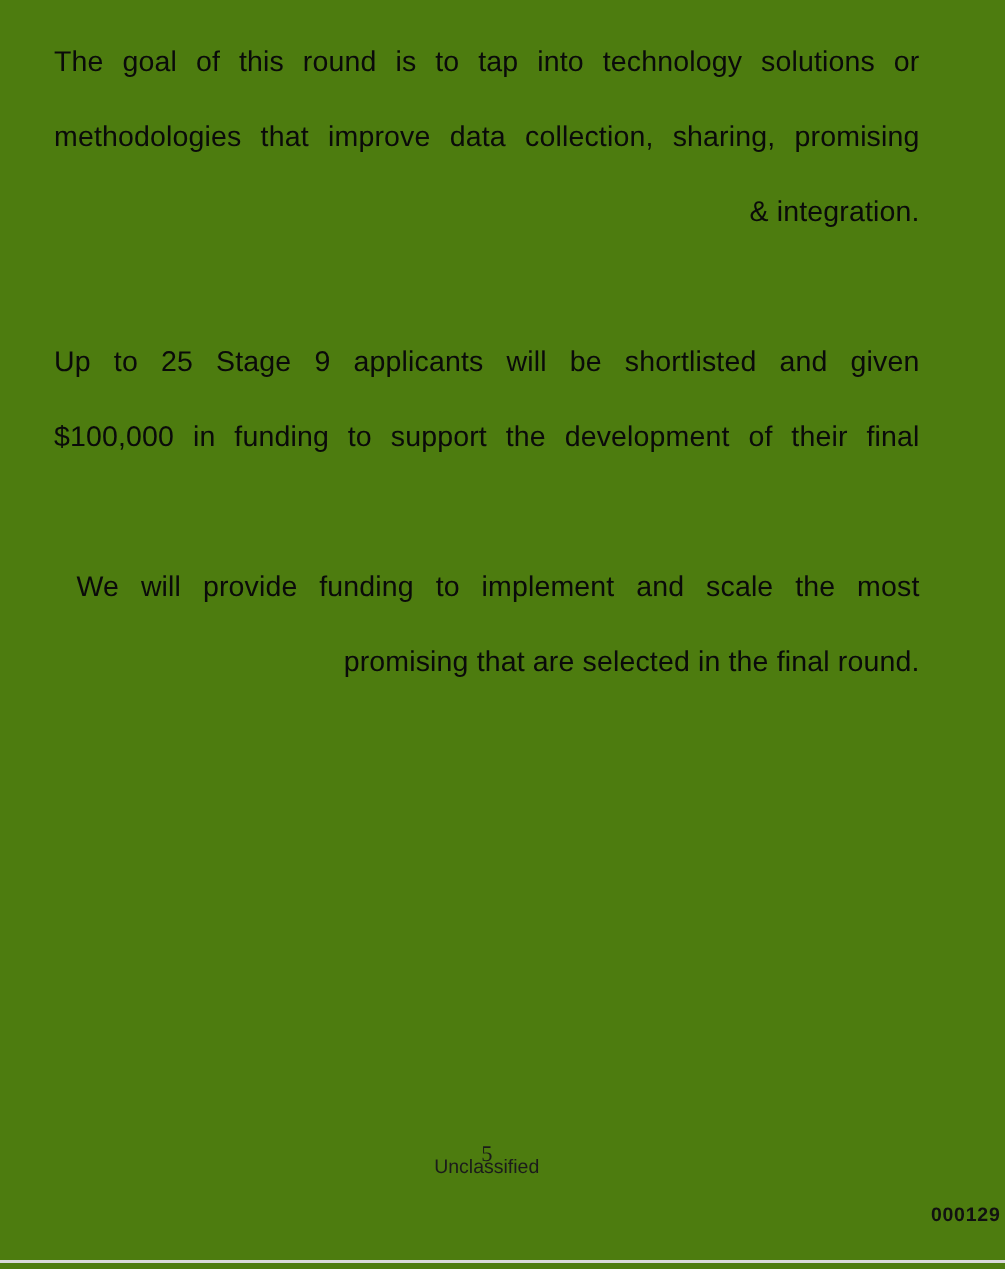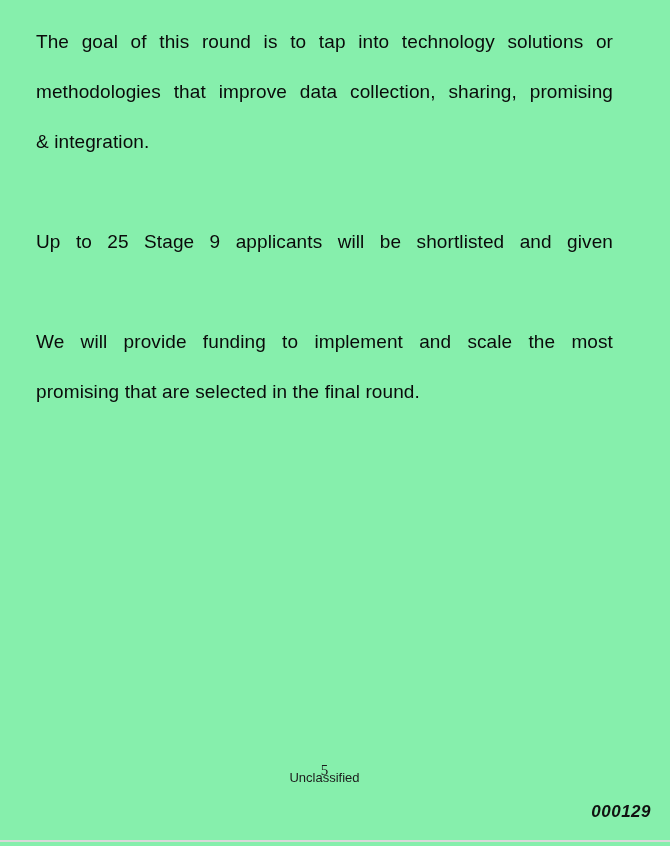--- a/index.html
+++ b/index.html
@@ -4,44 +4,45 @@
 <style>
   html, body {
     margin: 0;
     padding: 0;
     background: #ffffff;
   }
   .page {
     position: relative;
     width: 670px;
     height: 846px;
-    background: #86efac;
+    background: #4d7c0f;
     overflow: hidden;
     font-family: "Liberation Sans", sans-serif;
     color: #0a0a0a;
   }
   .body-text {
     position: absolute;
     left: 36px;
     top: 17px;
     width: 577px;
     font-size: 19px;
     line-height: 50px;
     letter-spacing: 0.1px;
   }
   .para {
     margin: 0 0 50px 0;
     padding: 0;
   }
   .para:last-child {
     margin-bottom: 0;
+    margin-left: 15px;
   }
   .line {
     display: block;
-    text-align: left;
+    text-align: right;
   }
   .line.just {
     text-align: justify;
     text-align-last: justify;
   }
   .footer-pagenum {
     position: absolute;
     left: 36px;
     width: 577px;
     top: 762px;
@@ -55,28 +56,27 @@
     left: 36px;
     width: 577px;
     top: 770px;
     text-align: center;
     font-family: "Liberation Sans", sans-serif;
     font-size: 13px;
     color: #1b1b1b;
   }
   .bates-number {
     position: absolute;
-    right: 19px;
+    right: 3px;
     top: 802px;
     font-family: "Liberation Sans", sans-serif;
-    font-size: 17px;
+    font-size: 13px;
     font-weight: 700;
     letter-spacing: 0.5px;
     color: #111111;
-    font-style: italic;
   }
   .scan-edge {
     position: absolute;
     left: 0;
     right: 0;
     top: 840px;
     height: 2px;
     background: #d9d9d9;
   }
 </style>
@@ -89,20 +89,21 @@
 
     <p class="para">
       <span class="line just">The goal of this round is to tap into technology solutions or</span>
       <span class="line just">methodologies that improve data collection, sharing, promising</span>
       <span class="line">&amp; integration.</span>
     </p>
 
 
     <p class="para">
       <span class="line just">Up to 25 Stage 9 applicants will be shortlisted and given</span>
+      <span class="line just">$100,000 in funding to support the development of their final</span>
     </p>
 
     <p class="para">
       <span class="line just">We will provide funding to implement and scale the most</span>
       <span class="line">promising that are selected in the final round.</span>
     </p>
 
   </div>
 
   <div class="footer-pagenum">5</div>

